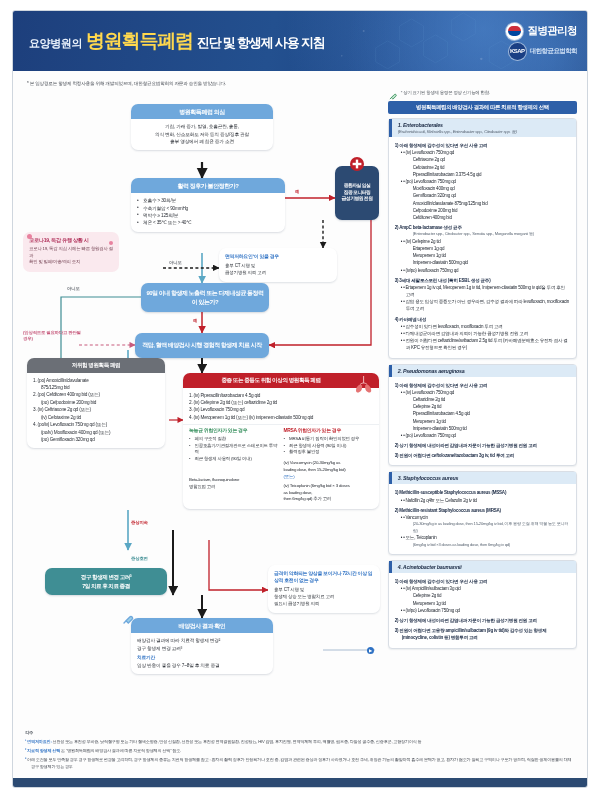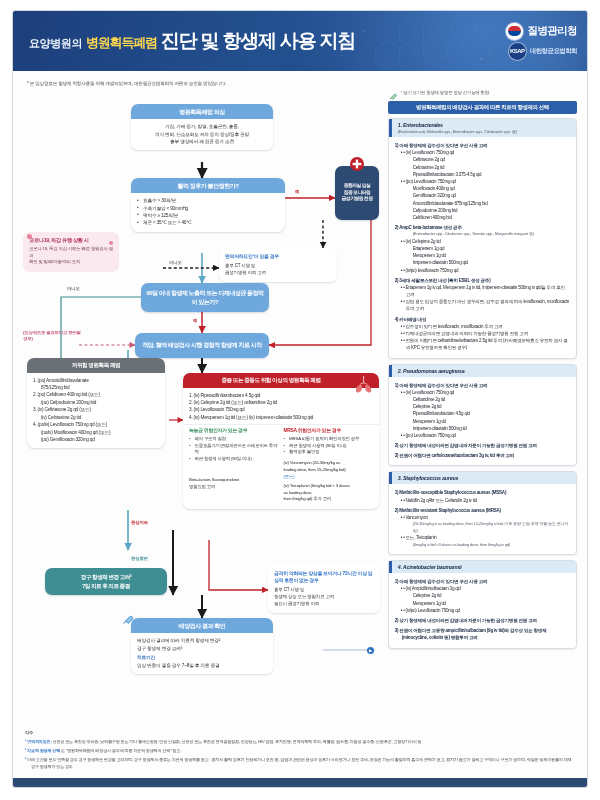--- a/index.html
+++ b/index.html
@@ -39,25 +39,25 @@
     position: relative; z-index: 2;
     display: flex; align-items: center; height: 100%;
     padding: 0 10px 0 16px;
   }
   .title-wrap { display: flex; align-items: baseline; gap: 4px; flex: 1; }
   .title-pre {
     color: #e9f1fb; font-size: 11px; font-weight: bold;
     letter-spacing: -.4px; white-space: nowrap;
   }
   .title-hl {
-    color: #ffd84d; font-size: 13px; font-weight: bold;
+    color: #ffd84d; font-size: 19px; font-weight: bold;
     letter-spacing: -1.2px; white-space: nowrap;
   }
   .title-rest {
-    color: #ffffff; font-size: 19px; font-weight: bold;
+    color: #ffffff; font-size: 13px; font-weight: bold;
     letter-spacing: -1.2px; white-space: nowrap;
   }
   .logos { display: flex; flex-direction: column; gap: 3px; align-items: flex-end; }
   .logo-row { display: flex; align-items: center; gap: 4px; }
   .logo-mark {
     width: 17px; height: 17px; border-radius: 50%;
     background: #ffffff; position: relative; flex: none;
     box-shadow: 0 0 0 1px rgba(255,255,255,.5);
   }
   .logo-mark .taeg-top {

